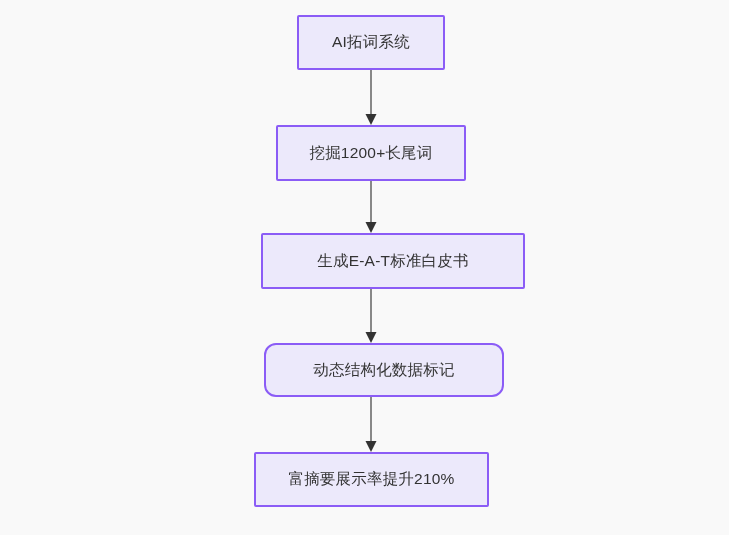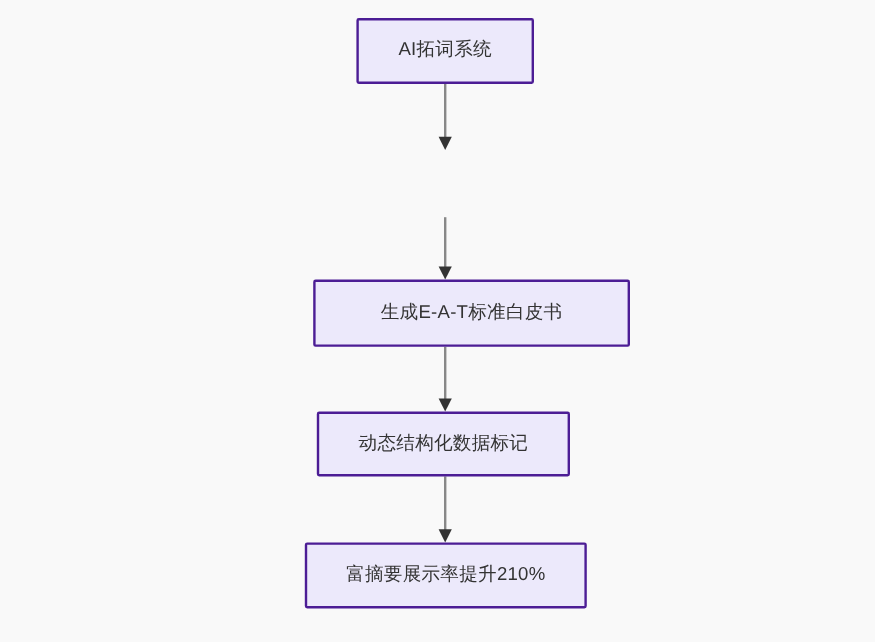--- a/index.html
+++ b/index.html
@@ -16,21 +16,21 @@
   #flowchart-canvas {
     position: relative;
     width: 729px;
     height: 535px;
     background: #f9f9f9;
   }
   .node {
     position: absolute;
     box-sizing: border-box;
     background: #ece9fb;
-    border: 2px solid #4c1d95;
+    border: 2px solid #8b5cf6;
     border-radius: 2px;
     display: flex;
     align-items: center;
     justify-content: center;
     z-index: 2;
   }
   .node-label {
     font-size: 15.5px;
     line-height: 1.2;
     color: #333333;
@@ -77,26 +77,29 @@
     <svg width="16" height="55" viewBox="0 0 16 55" aria-hidden="true">
       <line x1="8" y1="0" x2="8" y2="47" stroke="#888888" stroke-width="2"></line>
       <polygon points="8,55 2.5,44 13.5,44" fill="#333333"></polygon>
     </svg>
   </div>
 
   <div class="node" style="left:297px; top:15px; width:148px; height:55px;">
     <span class="node-label">AI拓词系统</span>
   </div>
 
+  <div class="node" style="left:276px; top:125px; width:190px; height:56px;">
+    <span class="node-label">挖掘1200+长尾词</span>
+  </div>
 
   <div class="node" style="left:261px; top:233px; width:264px; height:56px;">
     <span class="node-label">生成E-A-T标准白皮书</span>
   </div>
 
-  <div class="node" style="left:264px; top:343px; width:211px; height:54px;">
+  <div class="node" style="left:264px; top:343px; width:240px; height:54px;border-radius:12px;">
     <span class="node-label">动态结构化数据标记</span>
   </div>
 
   <div class="node" style="left:254px; top:452px; width:235px; height:55px;">
     <span class="node-label">富摘要展示率提升210%</span>
   </div>
 
 </div>
 
 </body></html>

